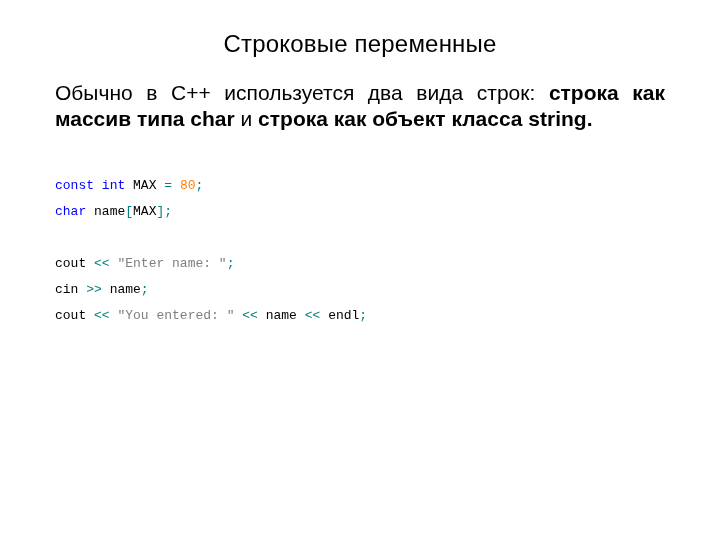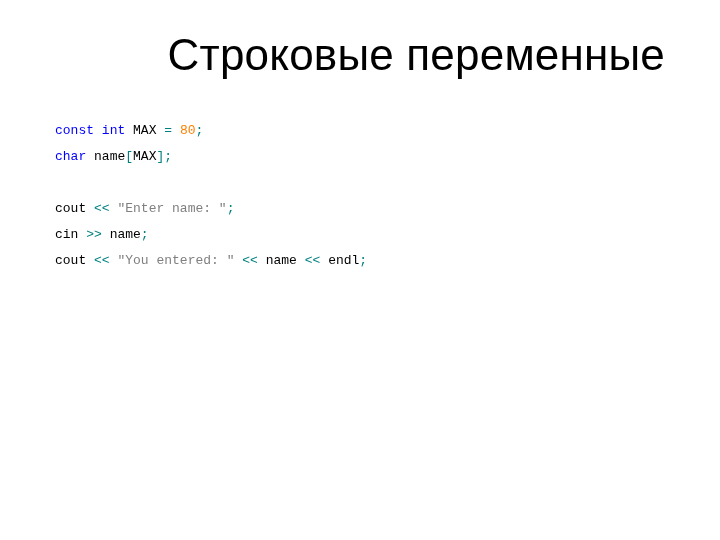--- a/index.html
+++ b/index.html
@@ -11,24 +11,24 @@
     font-family: Arial, Helvetica, sans-serif;
     color: #000;
   }
   .slide {
     box-sizing: border-box;
     width: 720px;
     height: 540px;
     padding: 20px 55px 0 55px;
   }
   .title {
-    text-align: right;
-    font-size: 44px;
+    text-align: center;
+    font-size: 24px;
     font-weight: 400;
-    margin: 10px 0 38px 0;
+    margin: 10px 0 22px 0;
     letter-spacing: 0.2px;
   }
   .body-text {
     font-size: 21px;
     line-height: 1.25;
     text-align: justify;
     margin-bottom: 40px;
   }
   .bold { font-weight: 700; }
   .code-block {
@@ -43,20 +43,23 @@
   .str-gray { color: #808080; }
   .op       { color: #008080; }
 </style>
 </head>
 <body>
 
 <div class="slide">
 
   <div class="title">Строковые переменные</div>
 
+  <div class="body-text">
+    <span>Обычно в C++ используется два вида строк: </span><span class="bold">строка как массив типа char</span><span> и </span><span class="bold">строка как объект класса string.</span><span></span>
+  </div>
 
   <div class="code-block"><span><span class="kw-blue">const</span><span> </span><span class="kw-blue">int</span><span> </span><span>MAX </span><span class="op">=</span><span> </span><span class="lit-num">80</span><span class="op">;</span></span>
 <span><span class="kw-blue">char</span><span> </span><span>name</span><span class="op">[</span><span>MAX</span><span class="op">]</span><span class="op">;</span></span>
 <span> </span>
 <span><span>cout </span><span class="kw-teal">&lt;&lt;</span><span> </span><span class="str-gray">"Enter name: "</span><span class="op">;</span></span>
 <span><span>cin </span><span class="kw-teal">&gt;&gt;</span><span> </span><span>name</span><span class="op">;</span></span>
 <span><span>cout </span><span class="kw-teal">&lt;&lt;</span><span> </span><span class="str-gray">"You entered: "</span><span> </span><span class="kw-teal">&lt;&lt;</span><span> </span><span>name </span><span class="kw-teal">&lt;&lt;</span><span> </span><span>endl</span><span class="op">;</span></span></div>
 
 </div>
 

